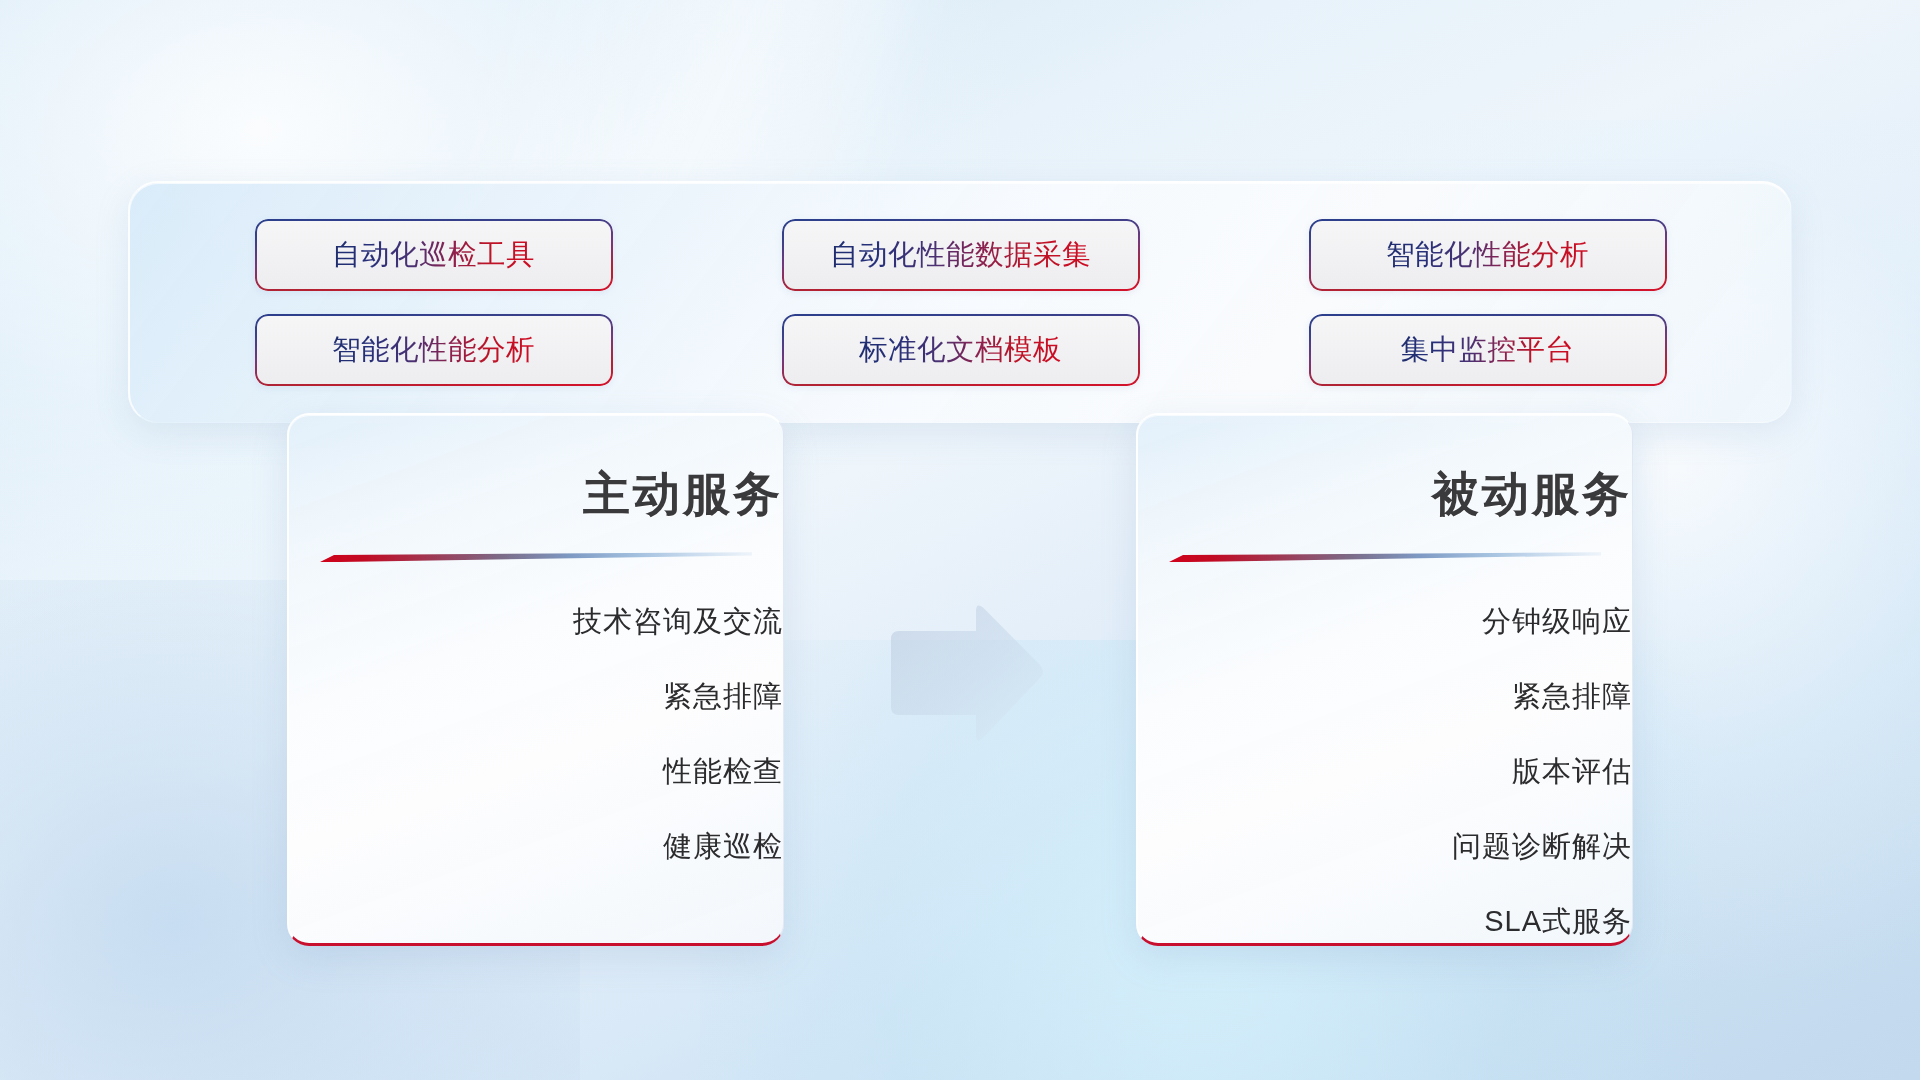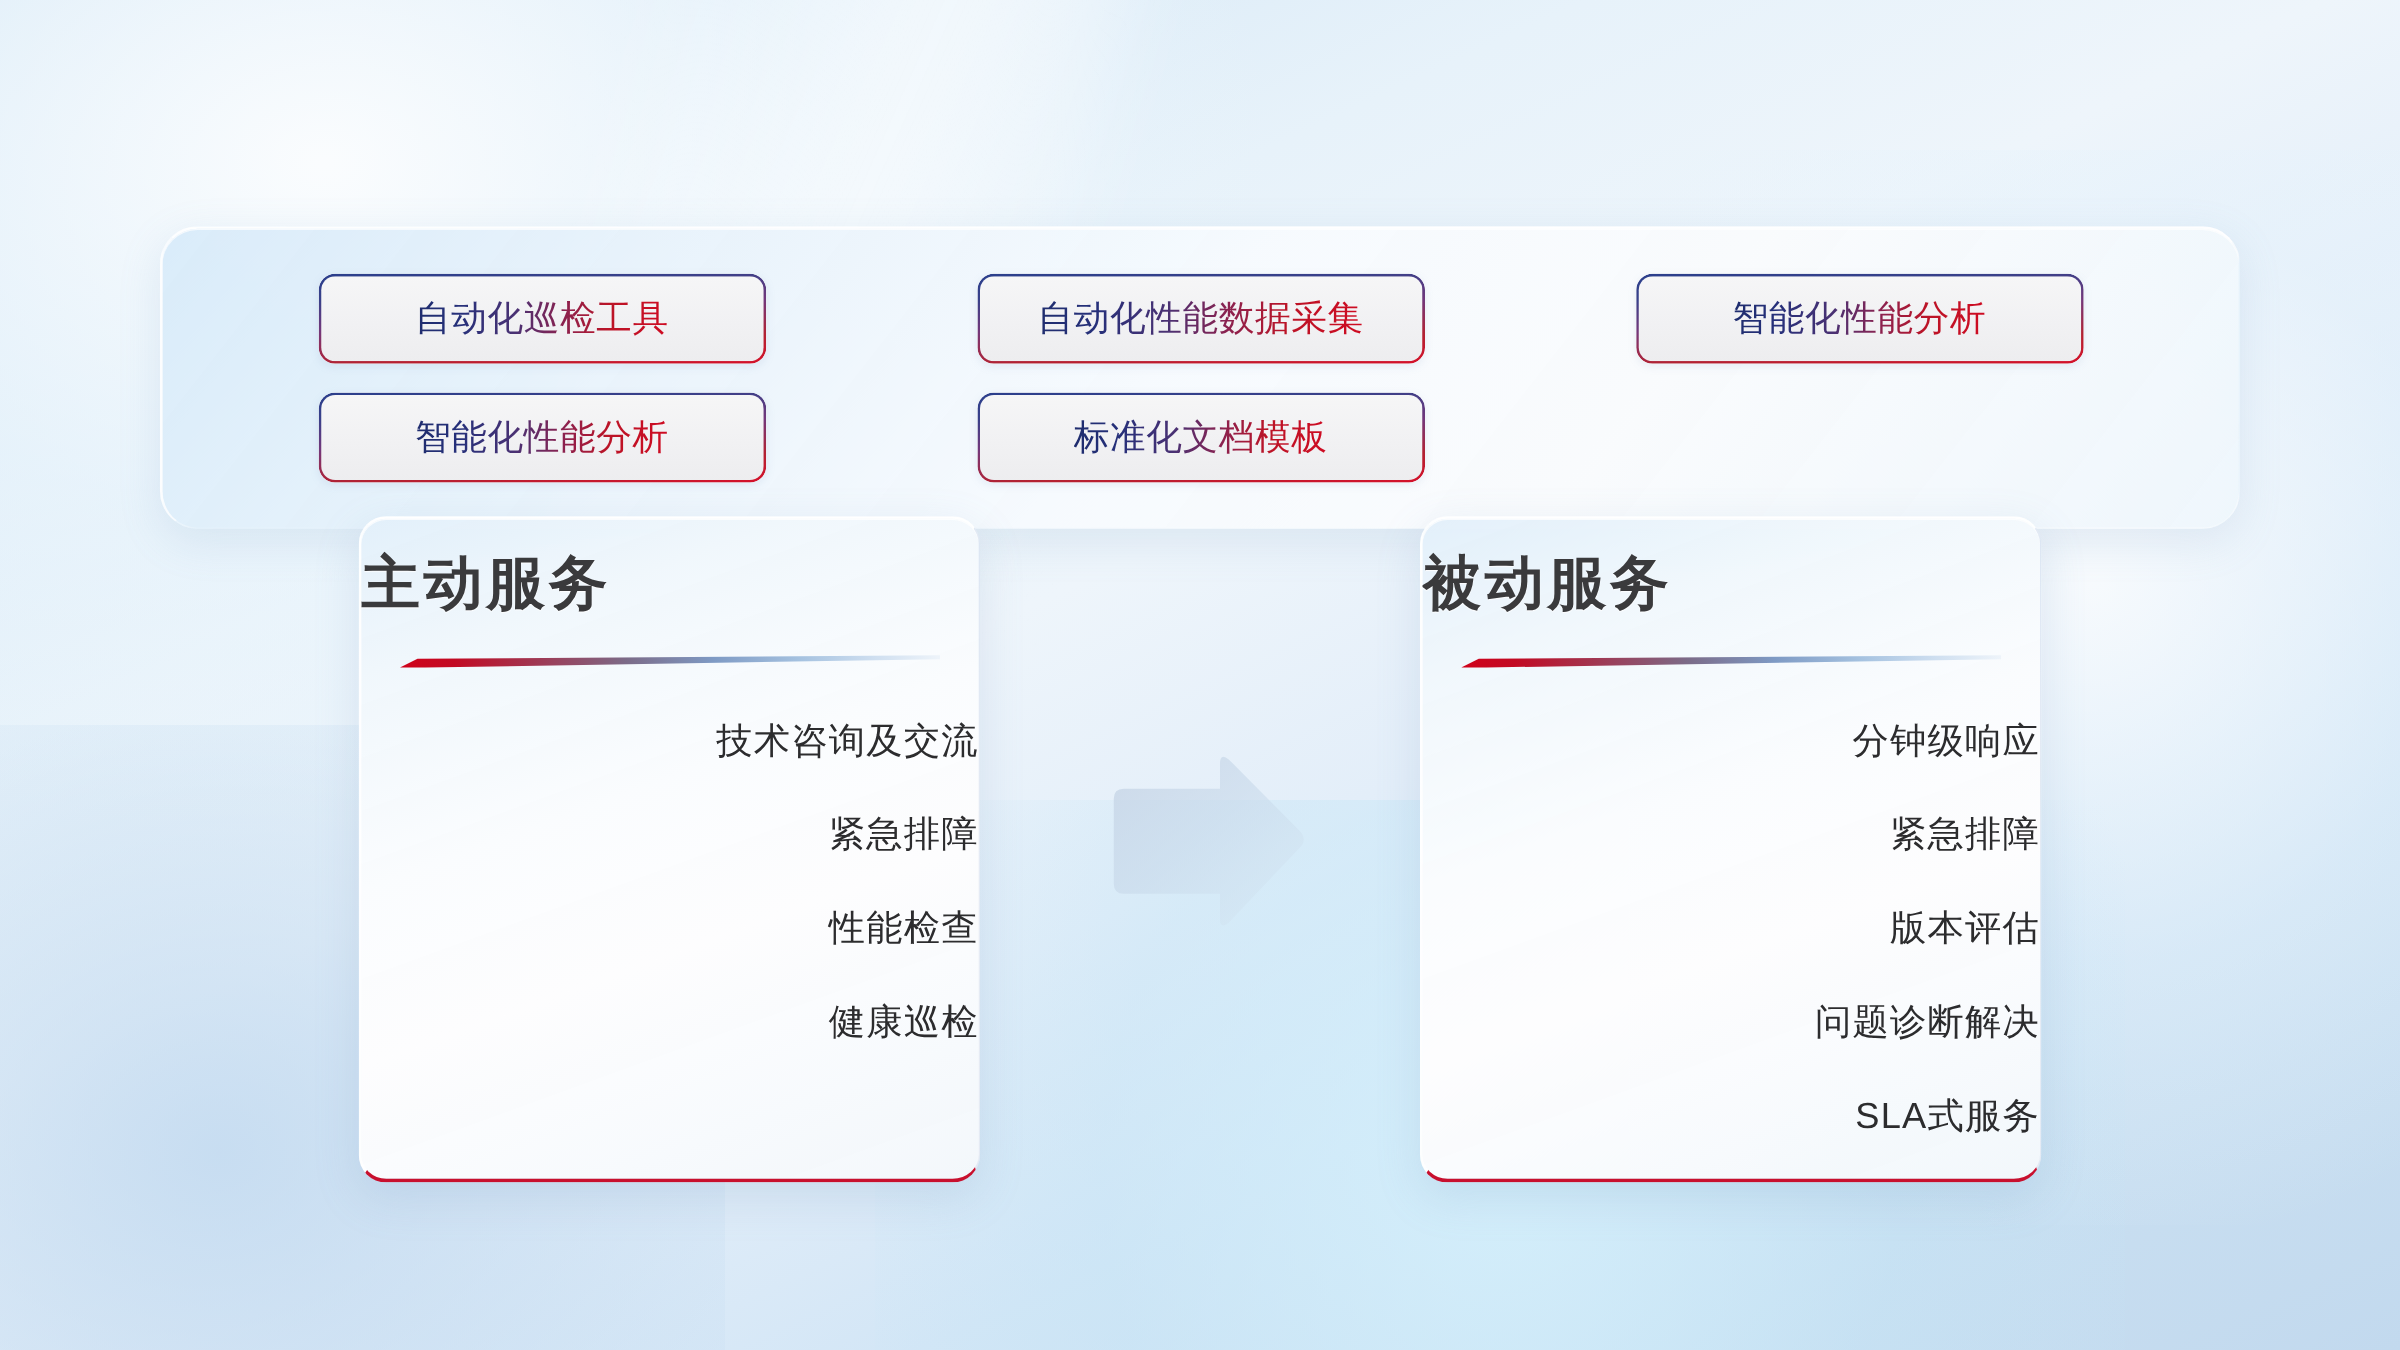--- a/index.html
+++ b/index.html
@@ -181,22 +181,22 @@
     border-right: 1px solid rgba(214,224,236,.6);
     border-bottom: 3px solid #c8102e;
     box-shadow: 0 12px 36px rgba(118,152,188,.18),
                 inset 0 1px 0 rgba(255,255,255,.75);
     overflow: hidden;
   }
   .card-left  { left: 287px; }
   .card-right { left: 1136px; }
 
   .card-title {
-    margin-top: 20px;
-    text-align: left;
+    margin-top: 48px;
+    text-align: right;
     font-size: 47px;
     font-weight: 700;
     color: #3a3a3c;
     letter-spacing: 3px;
     text-shadow: 0 1px 1px rgba(255,255,255,.9);
   }
   .card-divider {
     position: relative;
     margin: 26px auto 0 auto;
     width: 432px;
@@ -251,20 +251,23 @@
         <span class="pill-label">自动化性能数据采集</span>
       </div>
       <div class="pill">
         <span class="pill-label">智能化性能分析</span>
       </div>
       <div class="pill">
         <span class="pill-label">智能化性能分析</span>
       </div>
       <div class="pill">
         <span class="pill-label">标准化文档模板</span>
+      </div>
+      <div class="pill">
+        <span class="pill-label">集中监控平台</span>
       </div>
 
     </div>
   </div>
 
   <div class="card card-left">
     <div class="card-title">主动服务</div>
 
     <div class="card-divider">
       <svg width="432" height="11" viewBox="0 0 432 11" xmlns="http://www.w3.org/2000/svg">

